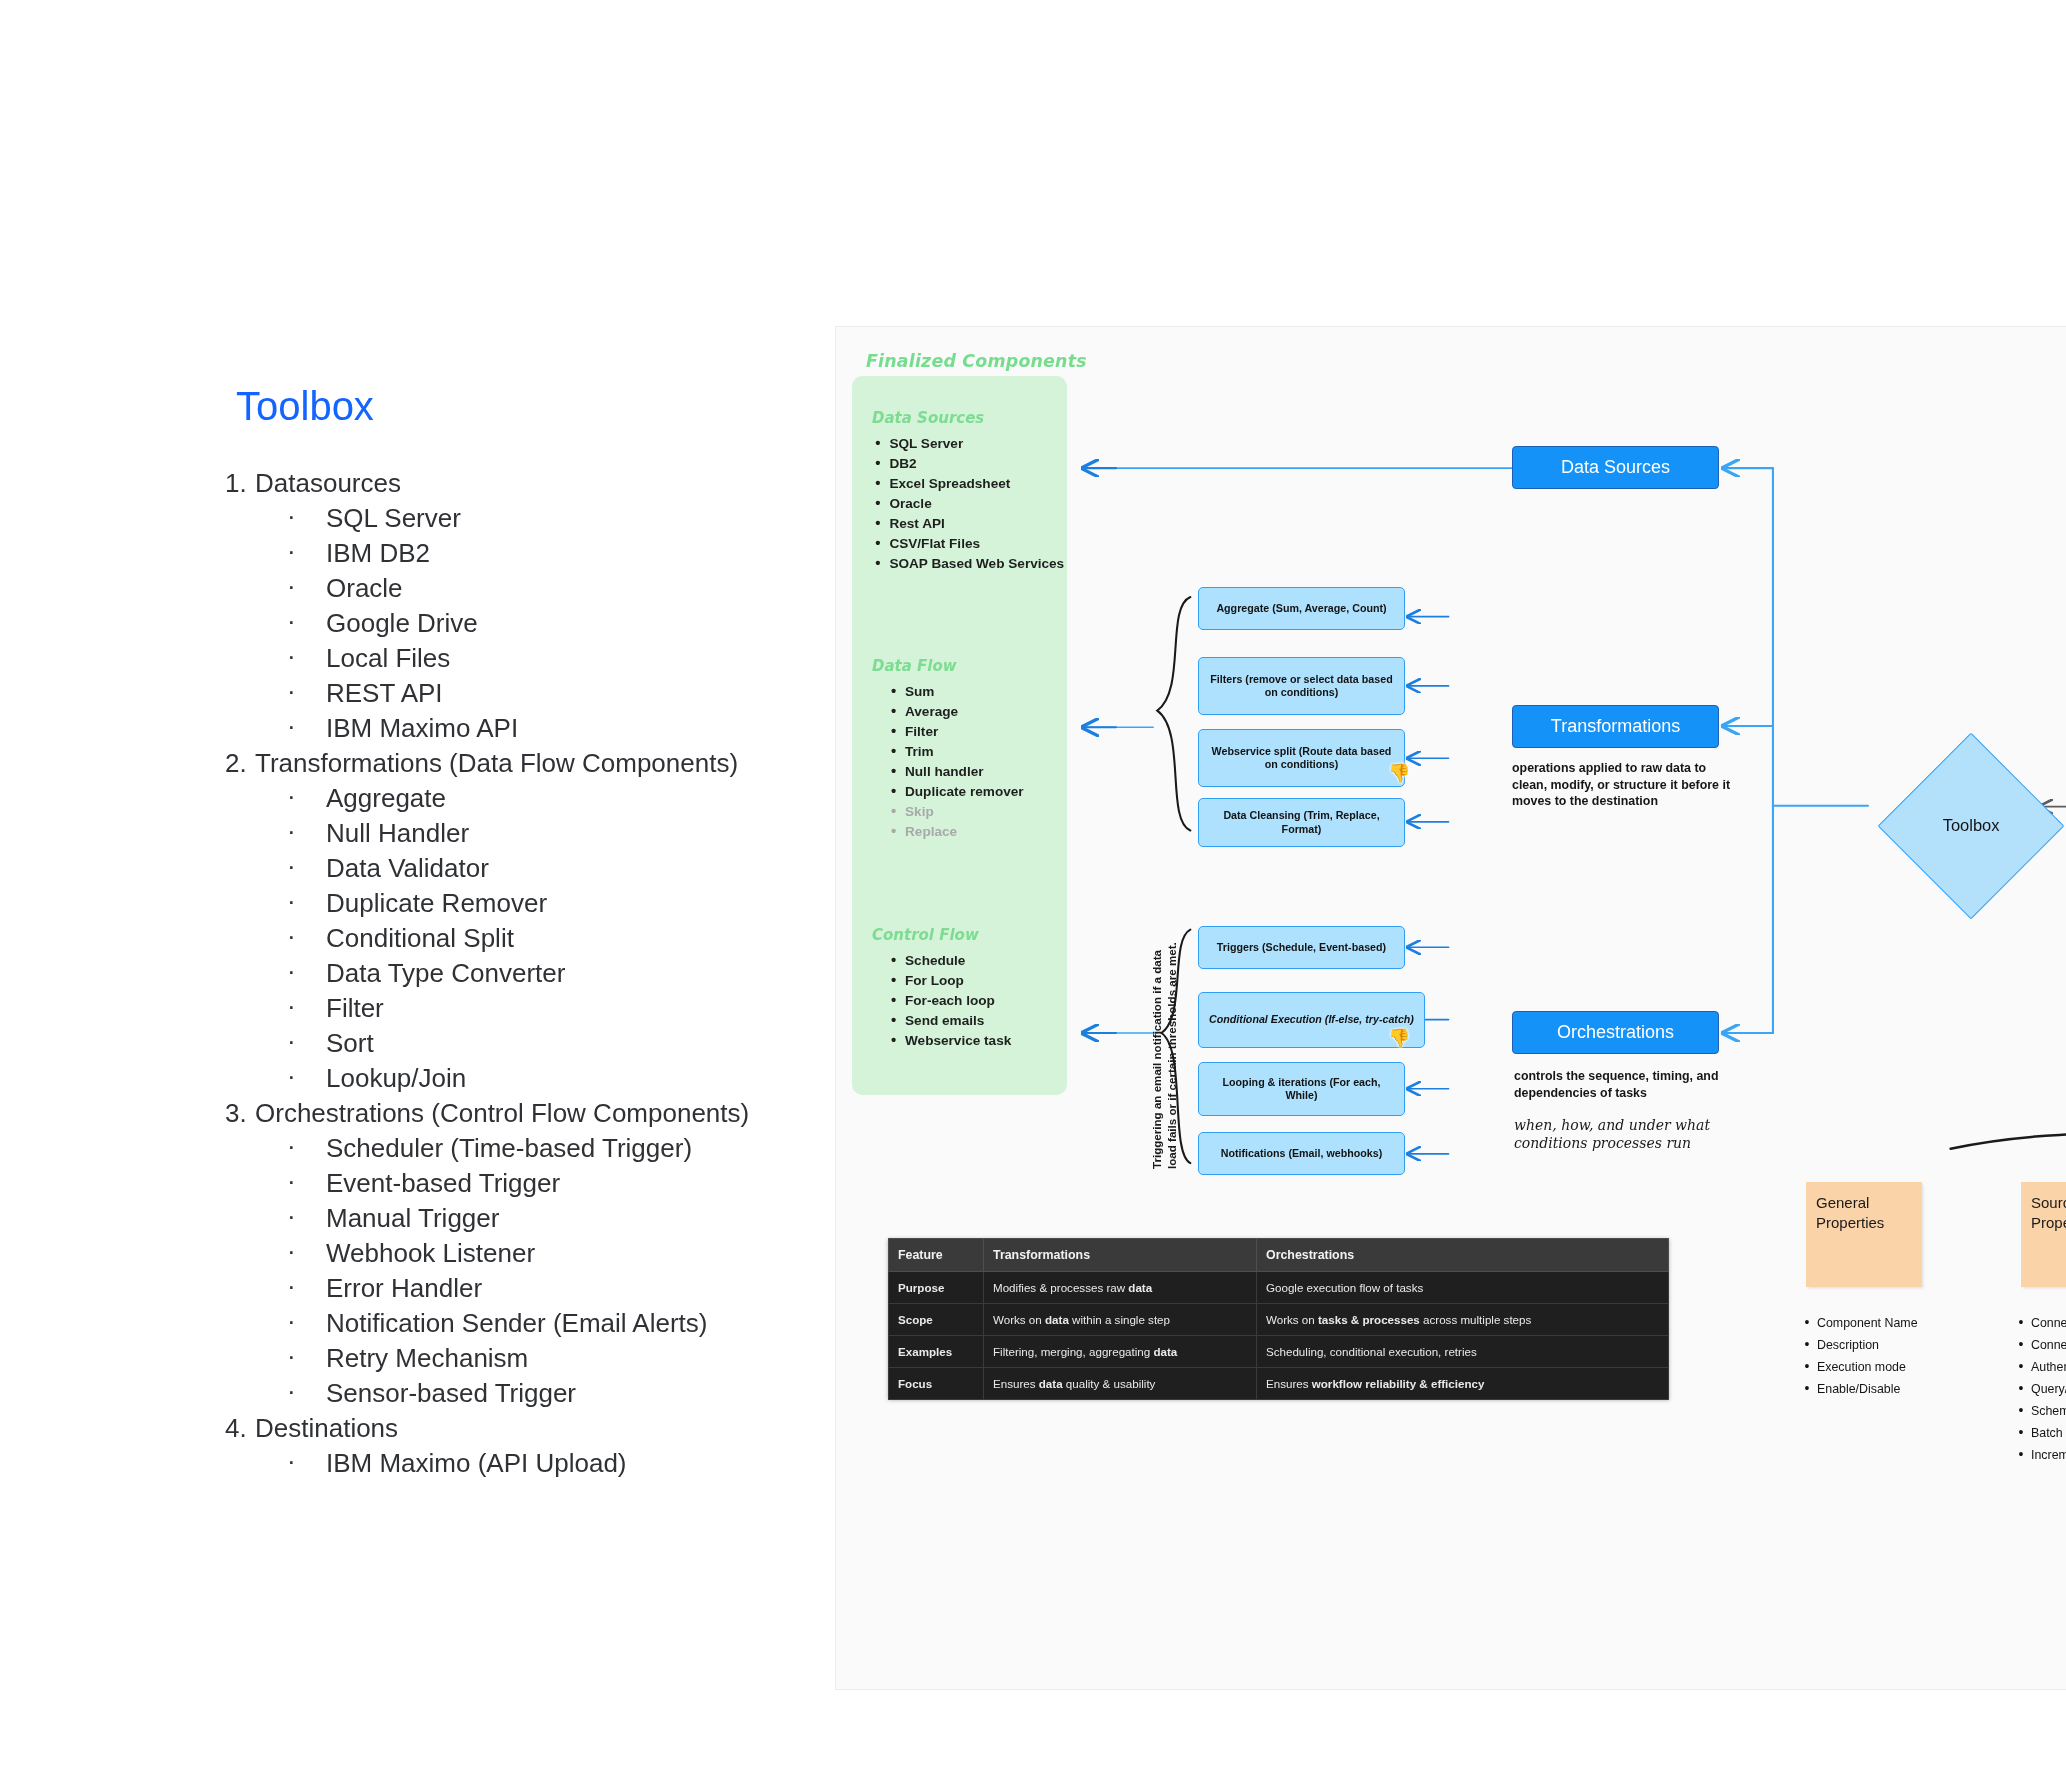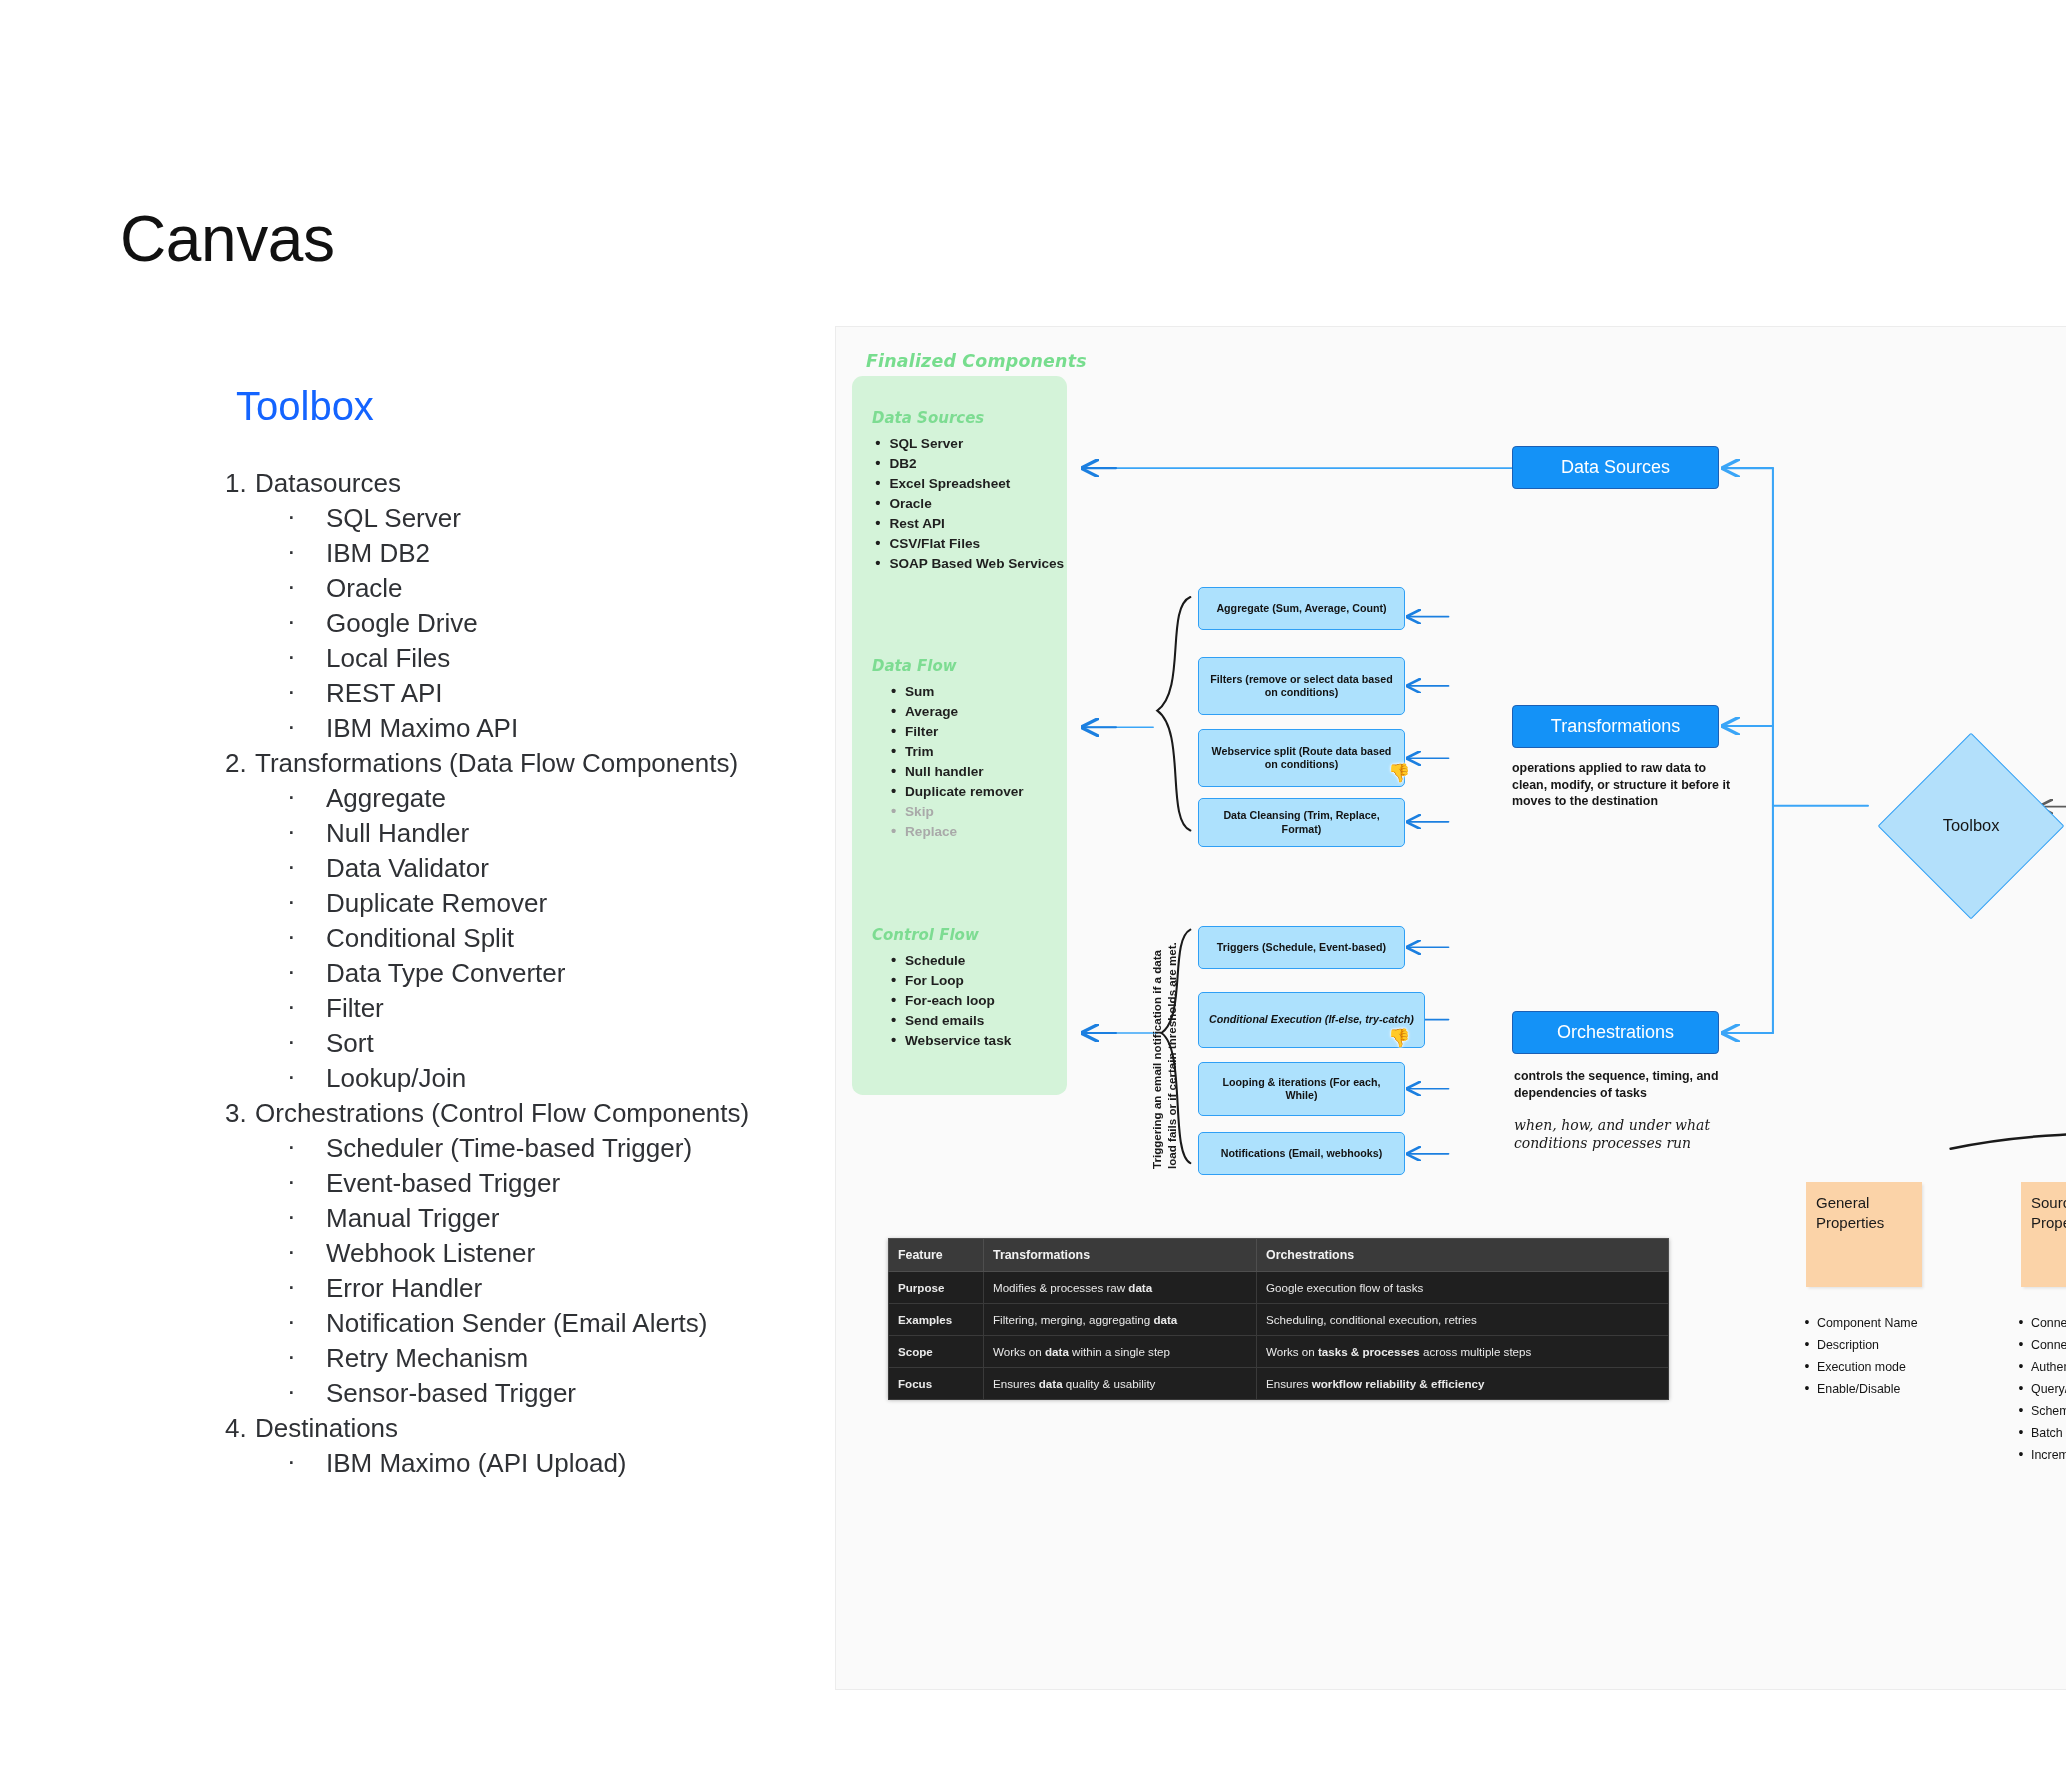--- a/index.html
+++ b/index.html
@@ -145,21 +145,20 @@
   .thumb {
     position: absolute; font-size: 19px; color: #3b8ff0;
     text-shadow: 0 0 2.1px #fff, 0 0 3.7px #fff;
   }
 </style>
 </head>
 <body>
 
 <div id="root">
 
-  <div id="slide-title">Canvas</div>
 
   <div id="toolbox-heading">Toolbox</div>
   <div id="outline">
       <div class="ol-group">
         <div class="ol-num"><span class="n">1.</span>Datasources</div>
         <div class="ol-sub"><span class="dot">·</span>SQL Server</div>
         <div class="ol-sub"><span class="dot">·</span>IBM DB2</div>
         <div class="ol-sub"><span class="dot">·</span>Oracle</div>
         <div class="ol-sub"><span class="dot">·</span>Google Drive</div>
         <div class="ol-sub"><span class="dot">·</span>Local Files</div>
@@ -332,28 +331,28 @@
           <th>Orchestrations</th>
         </tr>
       </thead>
     <tbody id="cmp-body">
         <tr>
           <td class="rowhdr">Purpose</td>
           <td>Modifies &amp; processes raw <b>data</b></td>
           <td>Google execution flow of tasks</td>
         </tr>
         <tr>
+          <td class="rowhdr">Scope</td>
+          <td>Works on <b>data</b> within a single step</td>
+          <td>Works on <b>tasks &amp; processes</b> across multiple steps</td>
+        </tr>
+        <tr>
           <td class="rowhdr">Examples</td>
           <td>Filtering, merging, aggregating <b>data</b></td>
           <td>Scheduling, conditional execution, retries</td>
-        </tr>
-        <tr>
-          <td class="rowhdr">Scope</td>
-          <td>Works on <b>data</b> within a single step</td>
-          <td>Works on <b>tasks &amp; processes</b> across multiple steps</td>
         </tr>
         <tr>
           <td class="rowhdr">Focus</td>
           <td>Ensures <b>data</b> quality &amp; usability</td>
           <td>Ensures <b>workflow reliability &amp; efficiency</b></td>
         </tr>
       </tbody>
   </table>
 
 </div>

